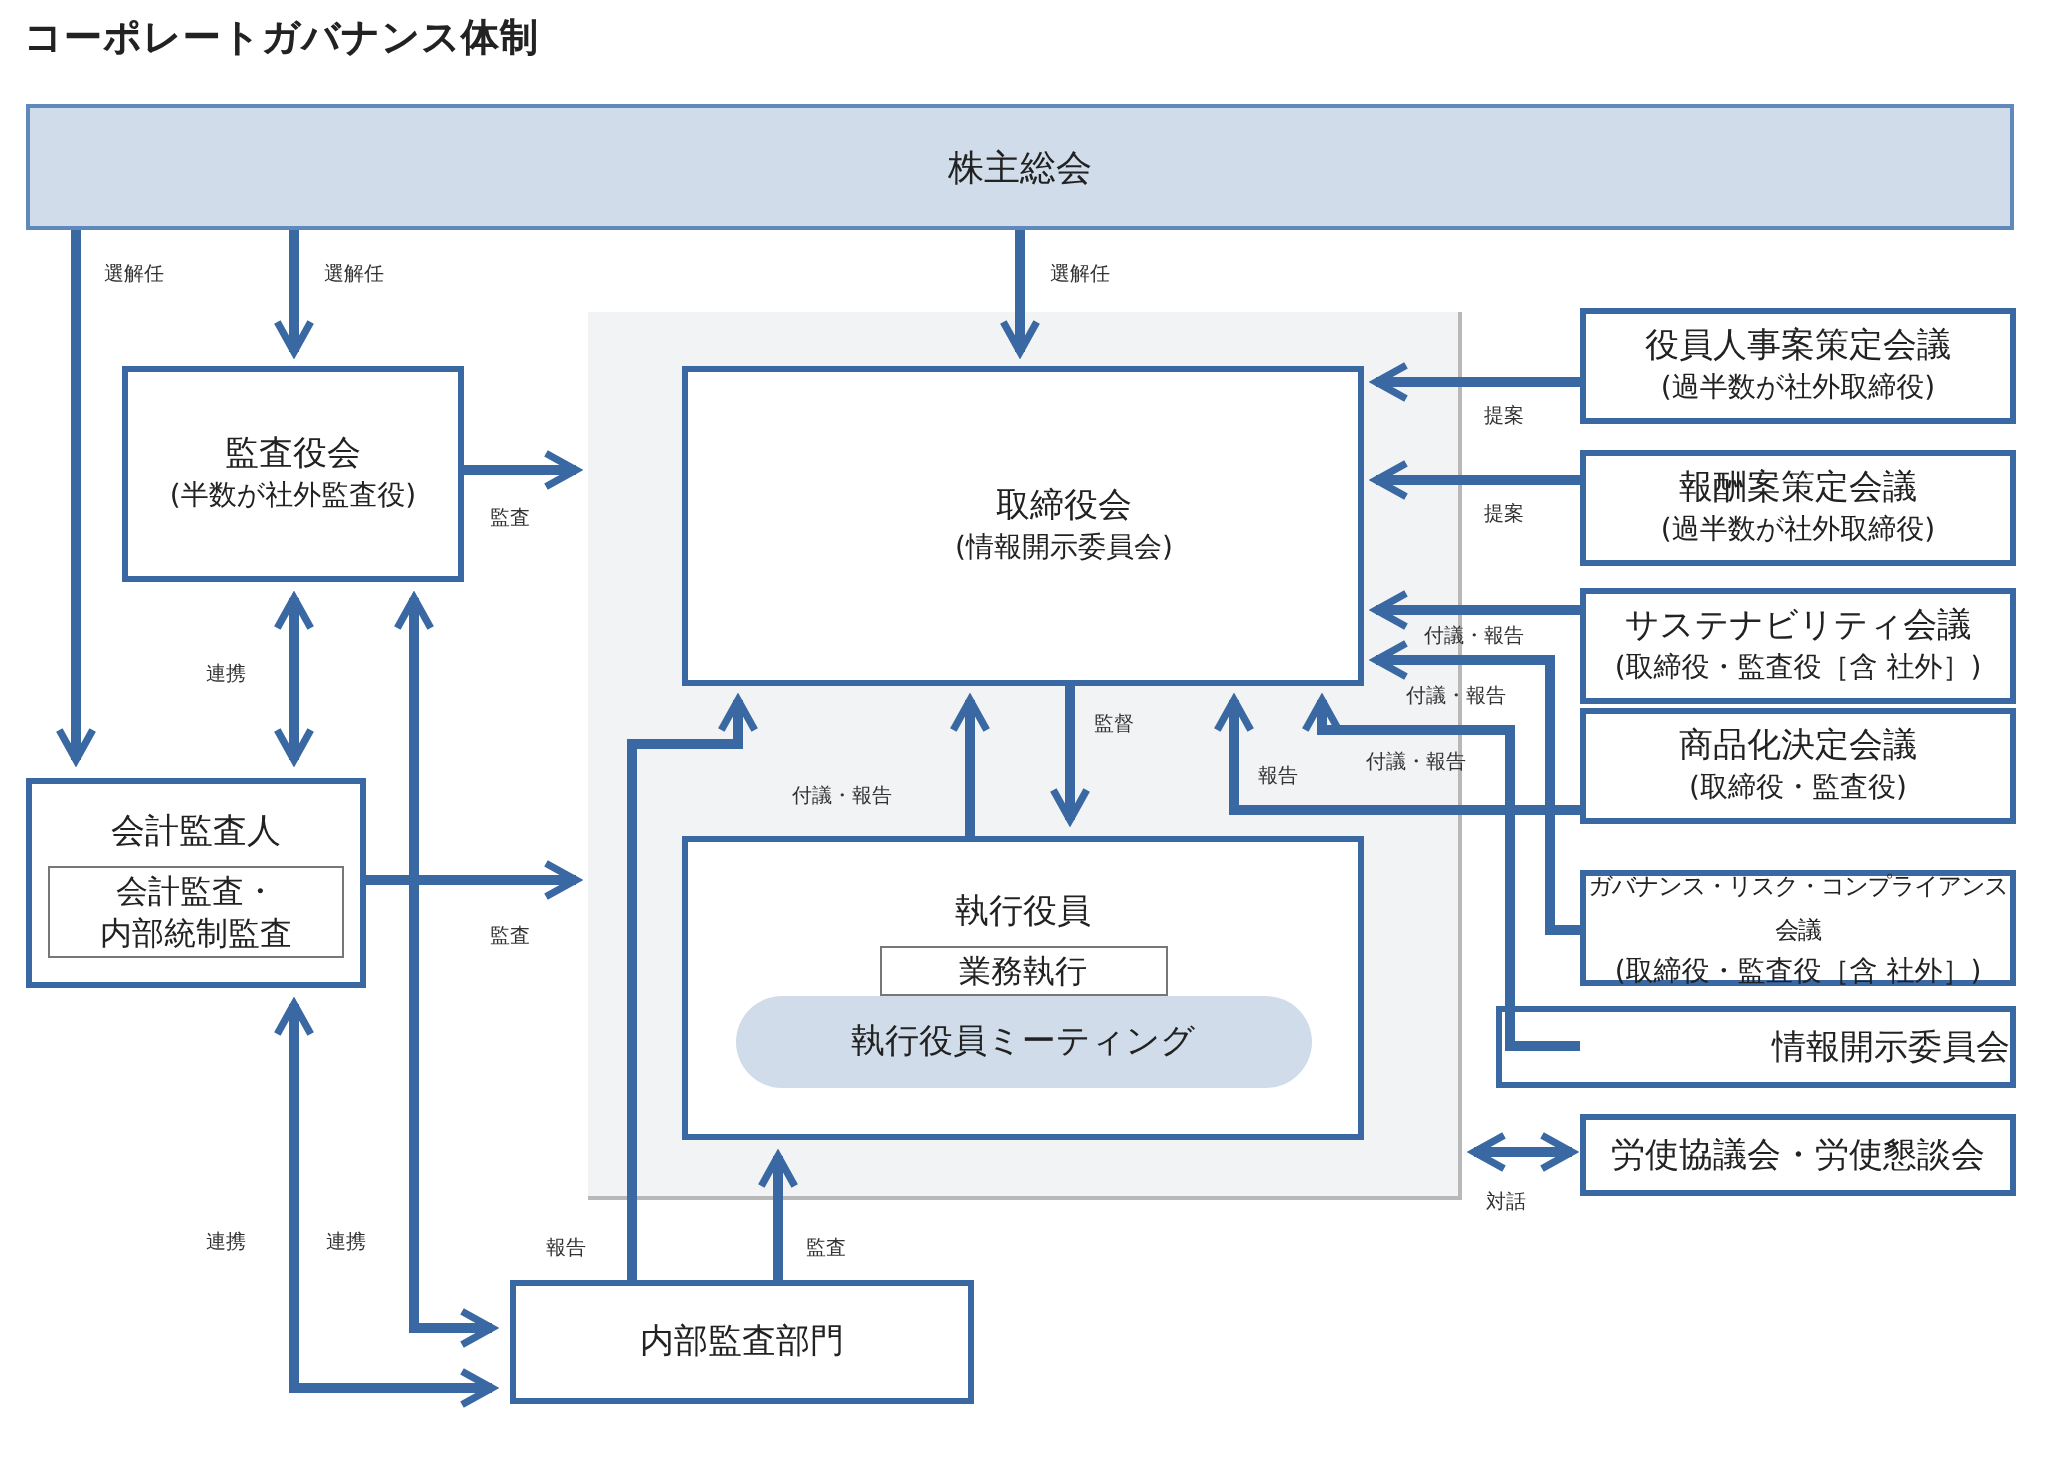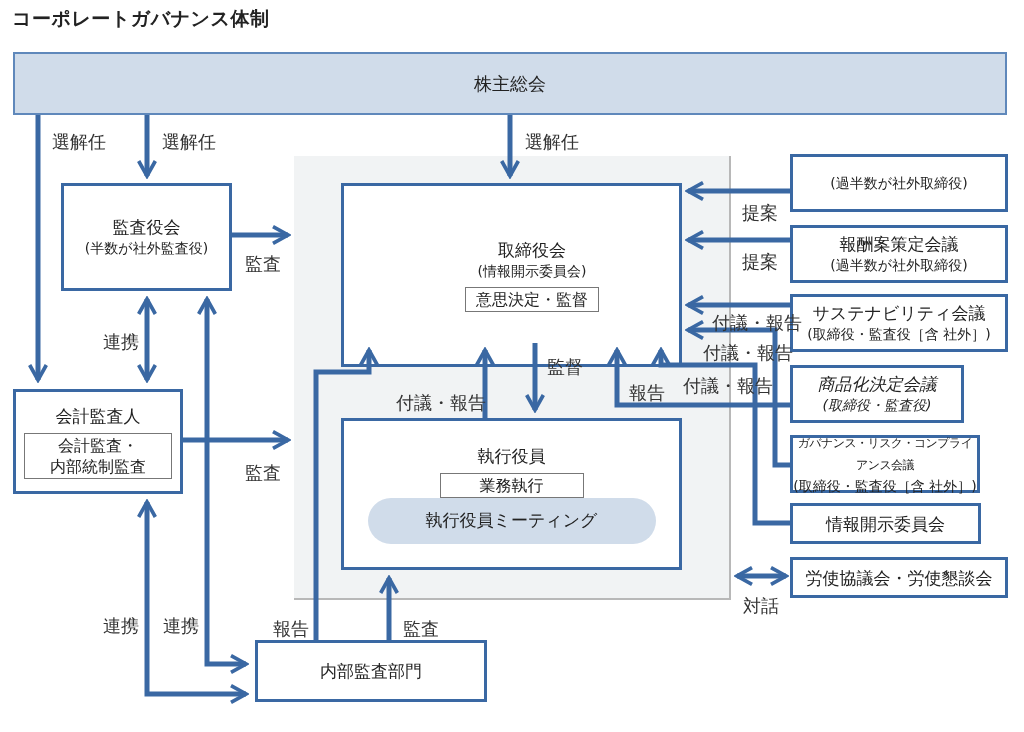--- a/index.html
+++ b/index.html
@@ -11,21 +11,21 @@
   .box { position:absolute; background:#fff; border:3px solid #3a68a3; box-sizing:border-box;
          display:flex; flex-direction:column; align-items:center; justify-content:center; text-align:center; }
   .banner { position:absolute; left:13px; top:52px; width:994px; height:63px; background:#d0dcea;
             border:2px solid #5f88bb; box-sizing:border-box; display:flex; align-items:center; justify-content:center;
             font-size:18px; }
   .main { font-size:17px; line-height:22px; }
   .sub { font-size:14px; line-height:20px; }
   .inner { border:1px solid #777; padding:1px 10px; font-size:16px; line-height:21px; margin-top:6px; background:#fff; }
   .pill { background:#d0dcea; border-radius:24px; width:288px; height:46px; display:flex; align-items:center;
           justify-content:center; font-size:17px; }
-  .lbl { position:absolute; font-size:18px; color:#333; white-space:nowrap; }
+  .lbl { position:absolute; font-size:10px; color:#333; white-space:nowrap; }
   .side .main { font-size:17px; }
   .side .sub { font-size:14px; }
   svg.lines { position:absolute; left:0; top:0; }
 </style>
 </head>
 <body>
 
 <div class="title">コーポレートガバナンス体制</div>
 
 <div class="panel"></div>
@@ -38,56 +38,56 @@
   <span class="main">監査役会</span>
   <span class="sub">(半数が社外監査役)</span>
 </div>
 
 <div class="box" style="left:13px;top:389px;width:170px;height:105px;">
   <span class="main">会計監査人</span>
   <span class="inner" style="white-space:pre-line;width:126px;">会計監査・
 内部統制監査</span>
 </div>
 
-<div class="box" style="left:341px;top:183px;width:341px;height:184px;padding-left:41px;">
+<div class="box" style="left:341px;top:183px;width:341px;height:160px;padding-left:41px;">
   <span class="main">取締役会</span>
   <span class="sub">(情報開示委員会)</span>
-  <span class="inner">意思決定・監督</span>
 </div>
 
 <div class="box" style="left:341px;top:418px;width:341px;height:152px;">
   <span class="main">執行役員</span>
   <span class="inner" style="width:122px;">業務執行</span>
   <div class="pill">執行役員ミーティング</div>
 </div>
 
 <div class="box" style="left:255px;top:640px;width:232px;height:62px;">
   <span class="main">内部監査部門</span>
 </div>
 
 <div class="box side" style="left:790px;top:154px;width:218px;height:58px;">
+  <span class="main">役員人事案策定会議</span>
   <span class="sub">(過半数が社外取締役)</span>
 </div>
 <div class="box side" style="left:790px;top:225px;width:218px;height:58px;">
   <span class="main">報酬案策定会議</span>
   <span class="sub">(過半数が社外取締役)</span>
 </div>
 <div class="box side" style="left:790px;top:294px;width:218px;height:58px;">
   <span class="main">サステナビリティ会議</span>
   <span class="sub">(取締役・監査役［含 社外］)</span>
 </div>
-<div class="box side" style="left:790px;top:365px;width:174px;height:58px;font-style:italic;">
+<div class="box side" style="left:790px;top:354px;width:218px;height:58px;">
   <span class="main">商品化決定会議</span>
   <span class="sub">(取締役・監査役)</span>
 </div>
-<div class="box side" style="left:790px;top:435px;width:190px;height:58px;">
+<div class="box side" style="left:790px;top:435px;width:218px;height:58px;">
   <span class="main" style="font-size:12px;letter-spacing:-0.6px;">ガバナンス・リスク・コンプライアンス会議</span>
   <span class="sub">(取締役・監査役［含 社外］)</span>
 </div>
-<div class="box side" style="left:790px;top:503px;width:191px;height:41px;">
+<div class="box side" style="left:748px;top:503px;width:260px;height:41px;align-items:flex-end;">
   <span class="main">情報開示委員会</span>
 </div>
 <div class="box side" style="left:790px;top:557px;width:218px;height:41px;">
   <span class="main">労使協議会・労使懇談会</span>
 </div>
 
 <svg class="lines" width="1024" height="732">
   <defs>
     <marker id="ah" viewBox="0 0 12 12" refX="10" refY="6" markerWidth="4" markerHeight="4" orient="auto-start-reverse" markerUnits="strokeWidth">
       <path d="M1,1 L10,6 L1,11" fill="none" stroke="#3a68a3" stroke-width="2.2"></path>

